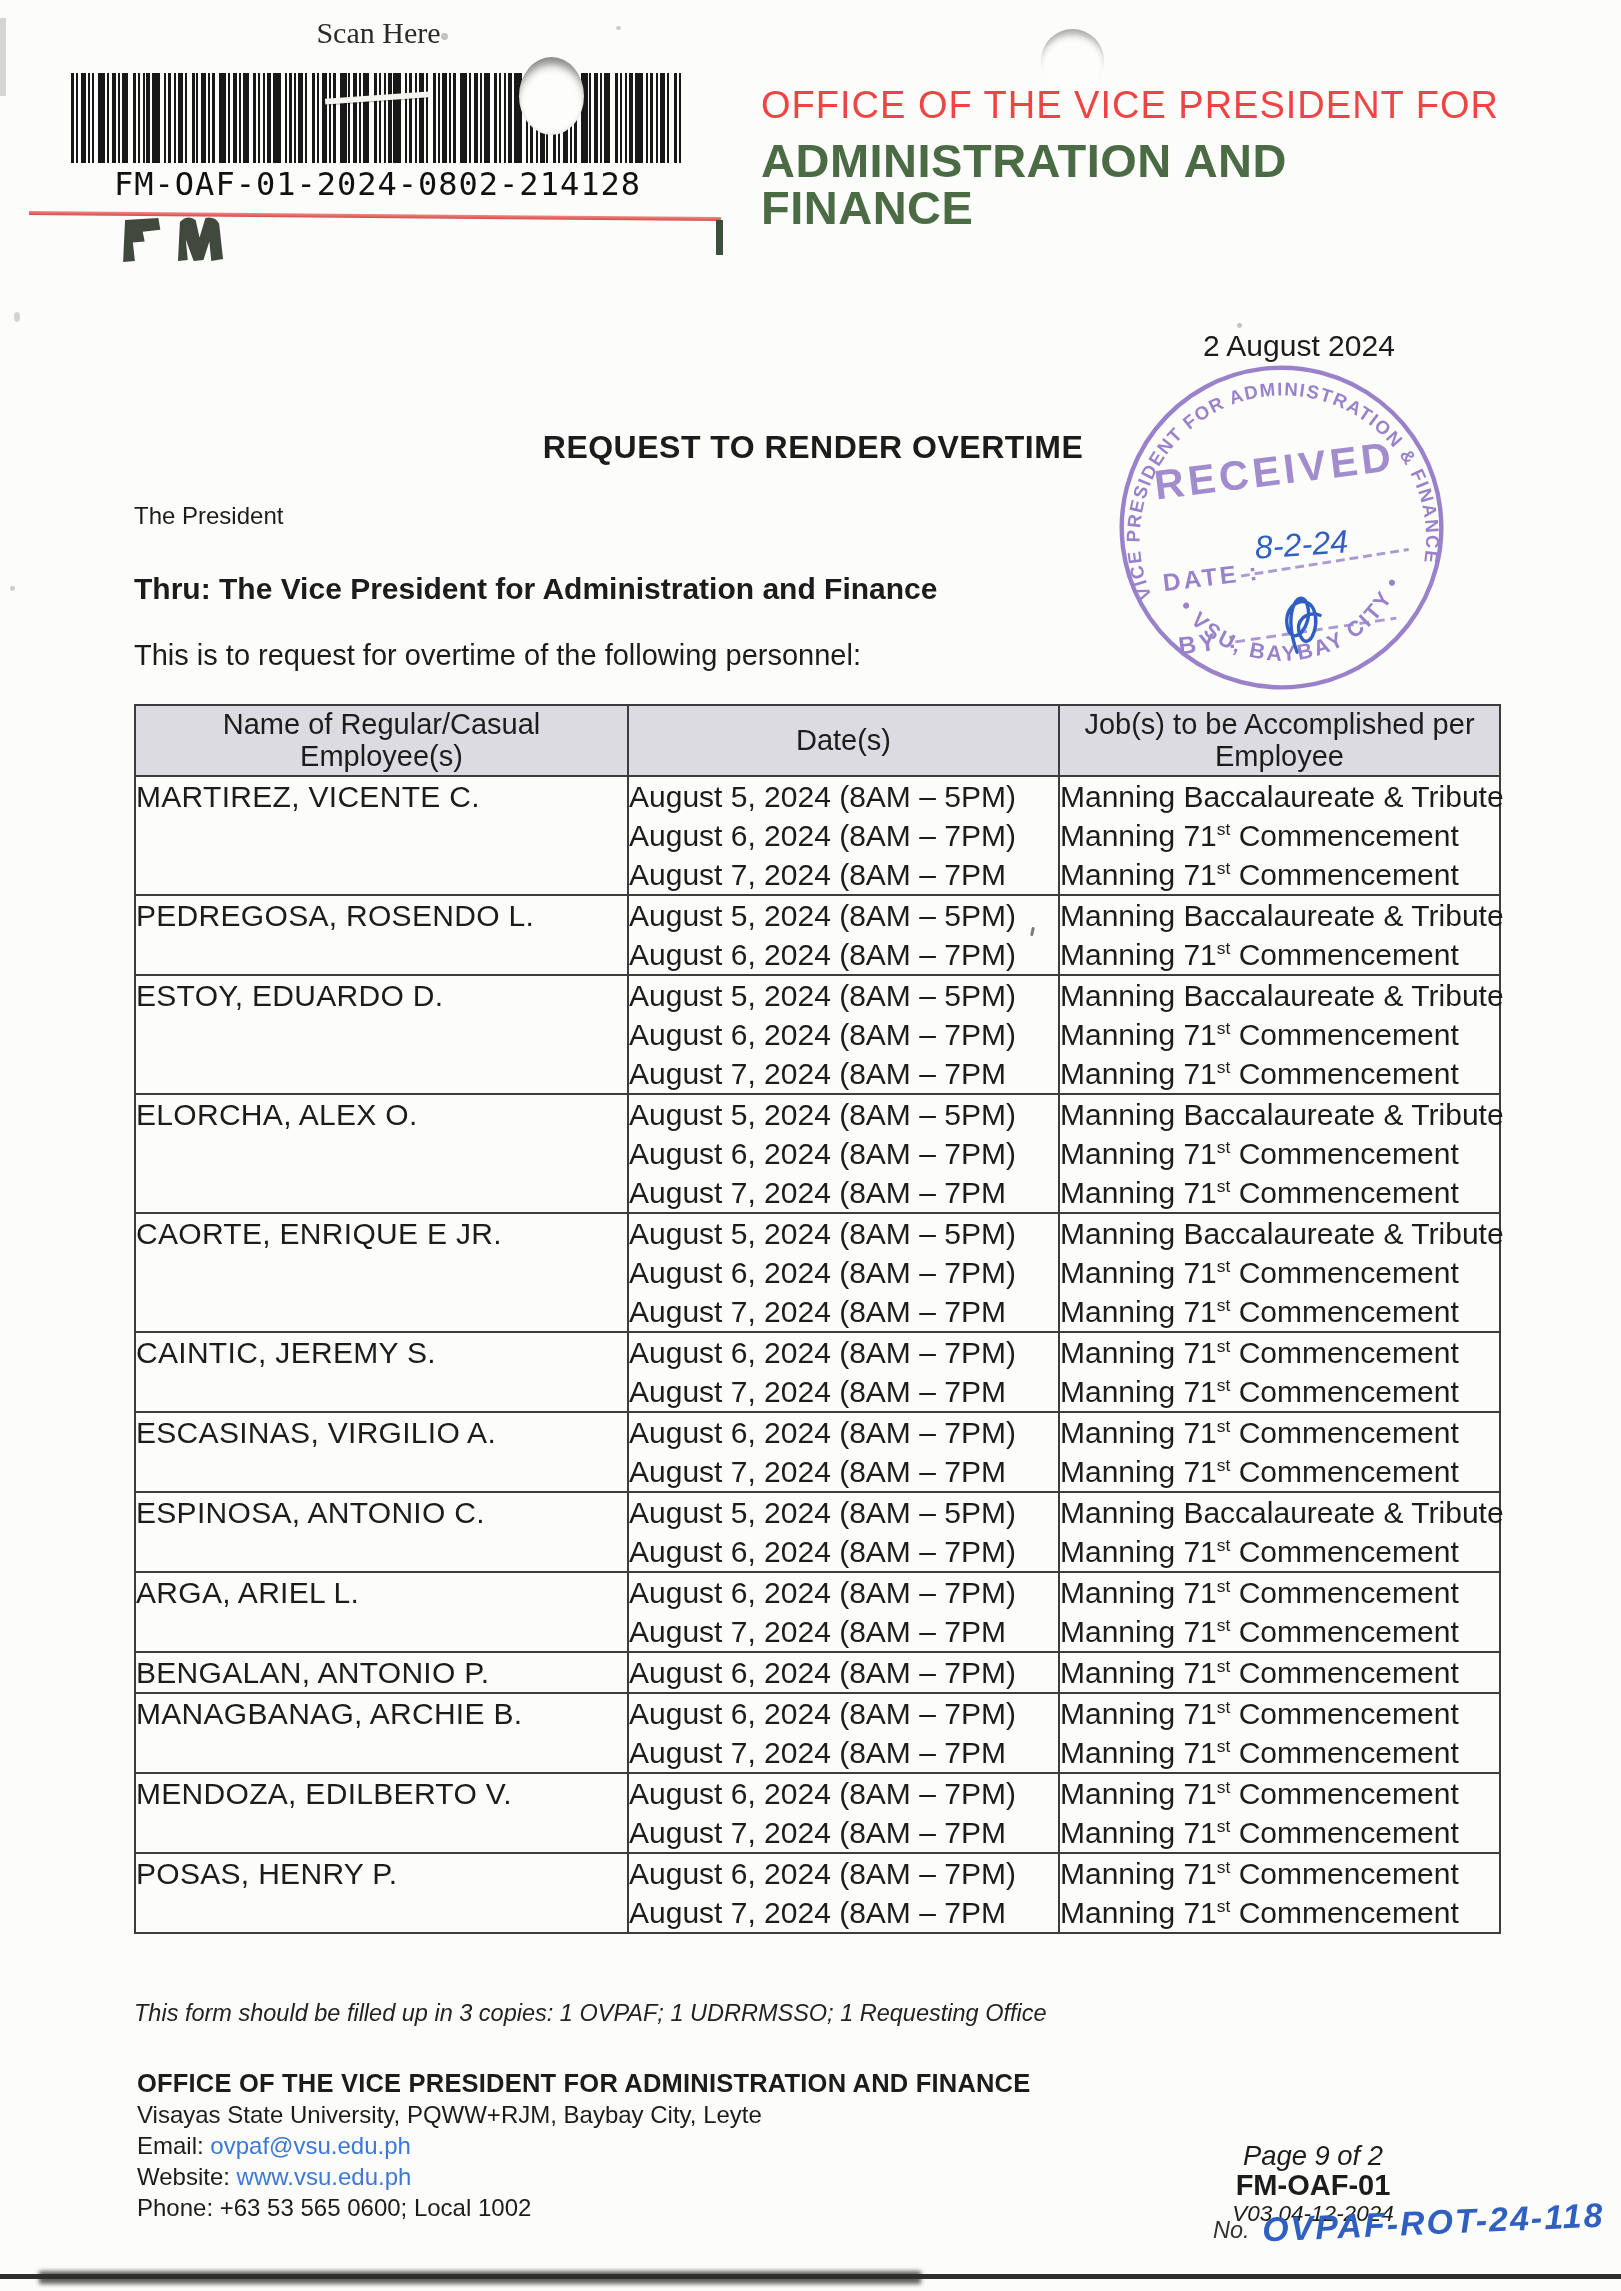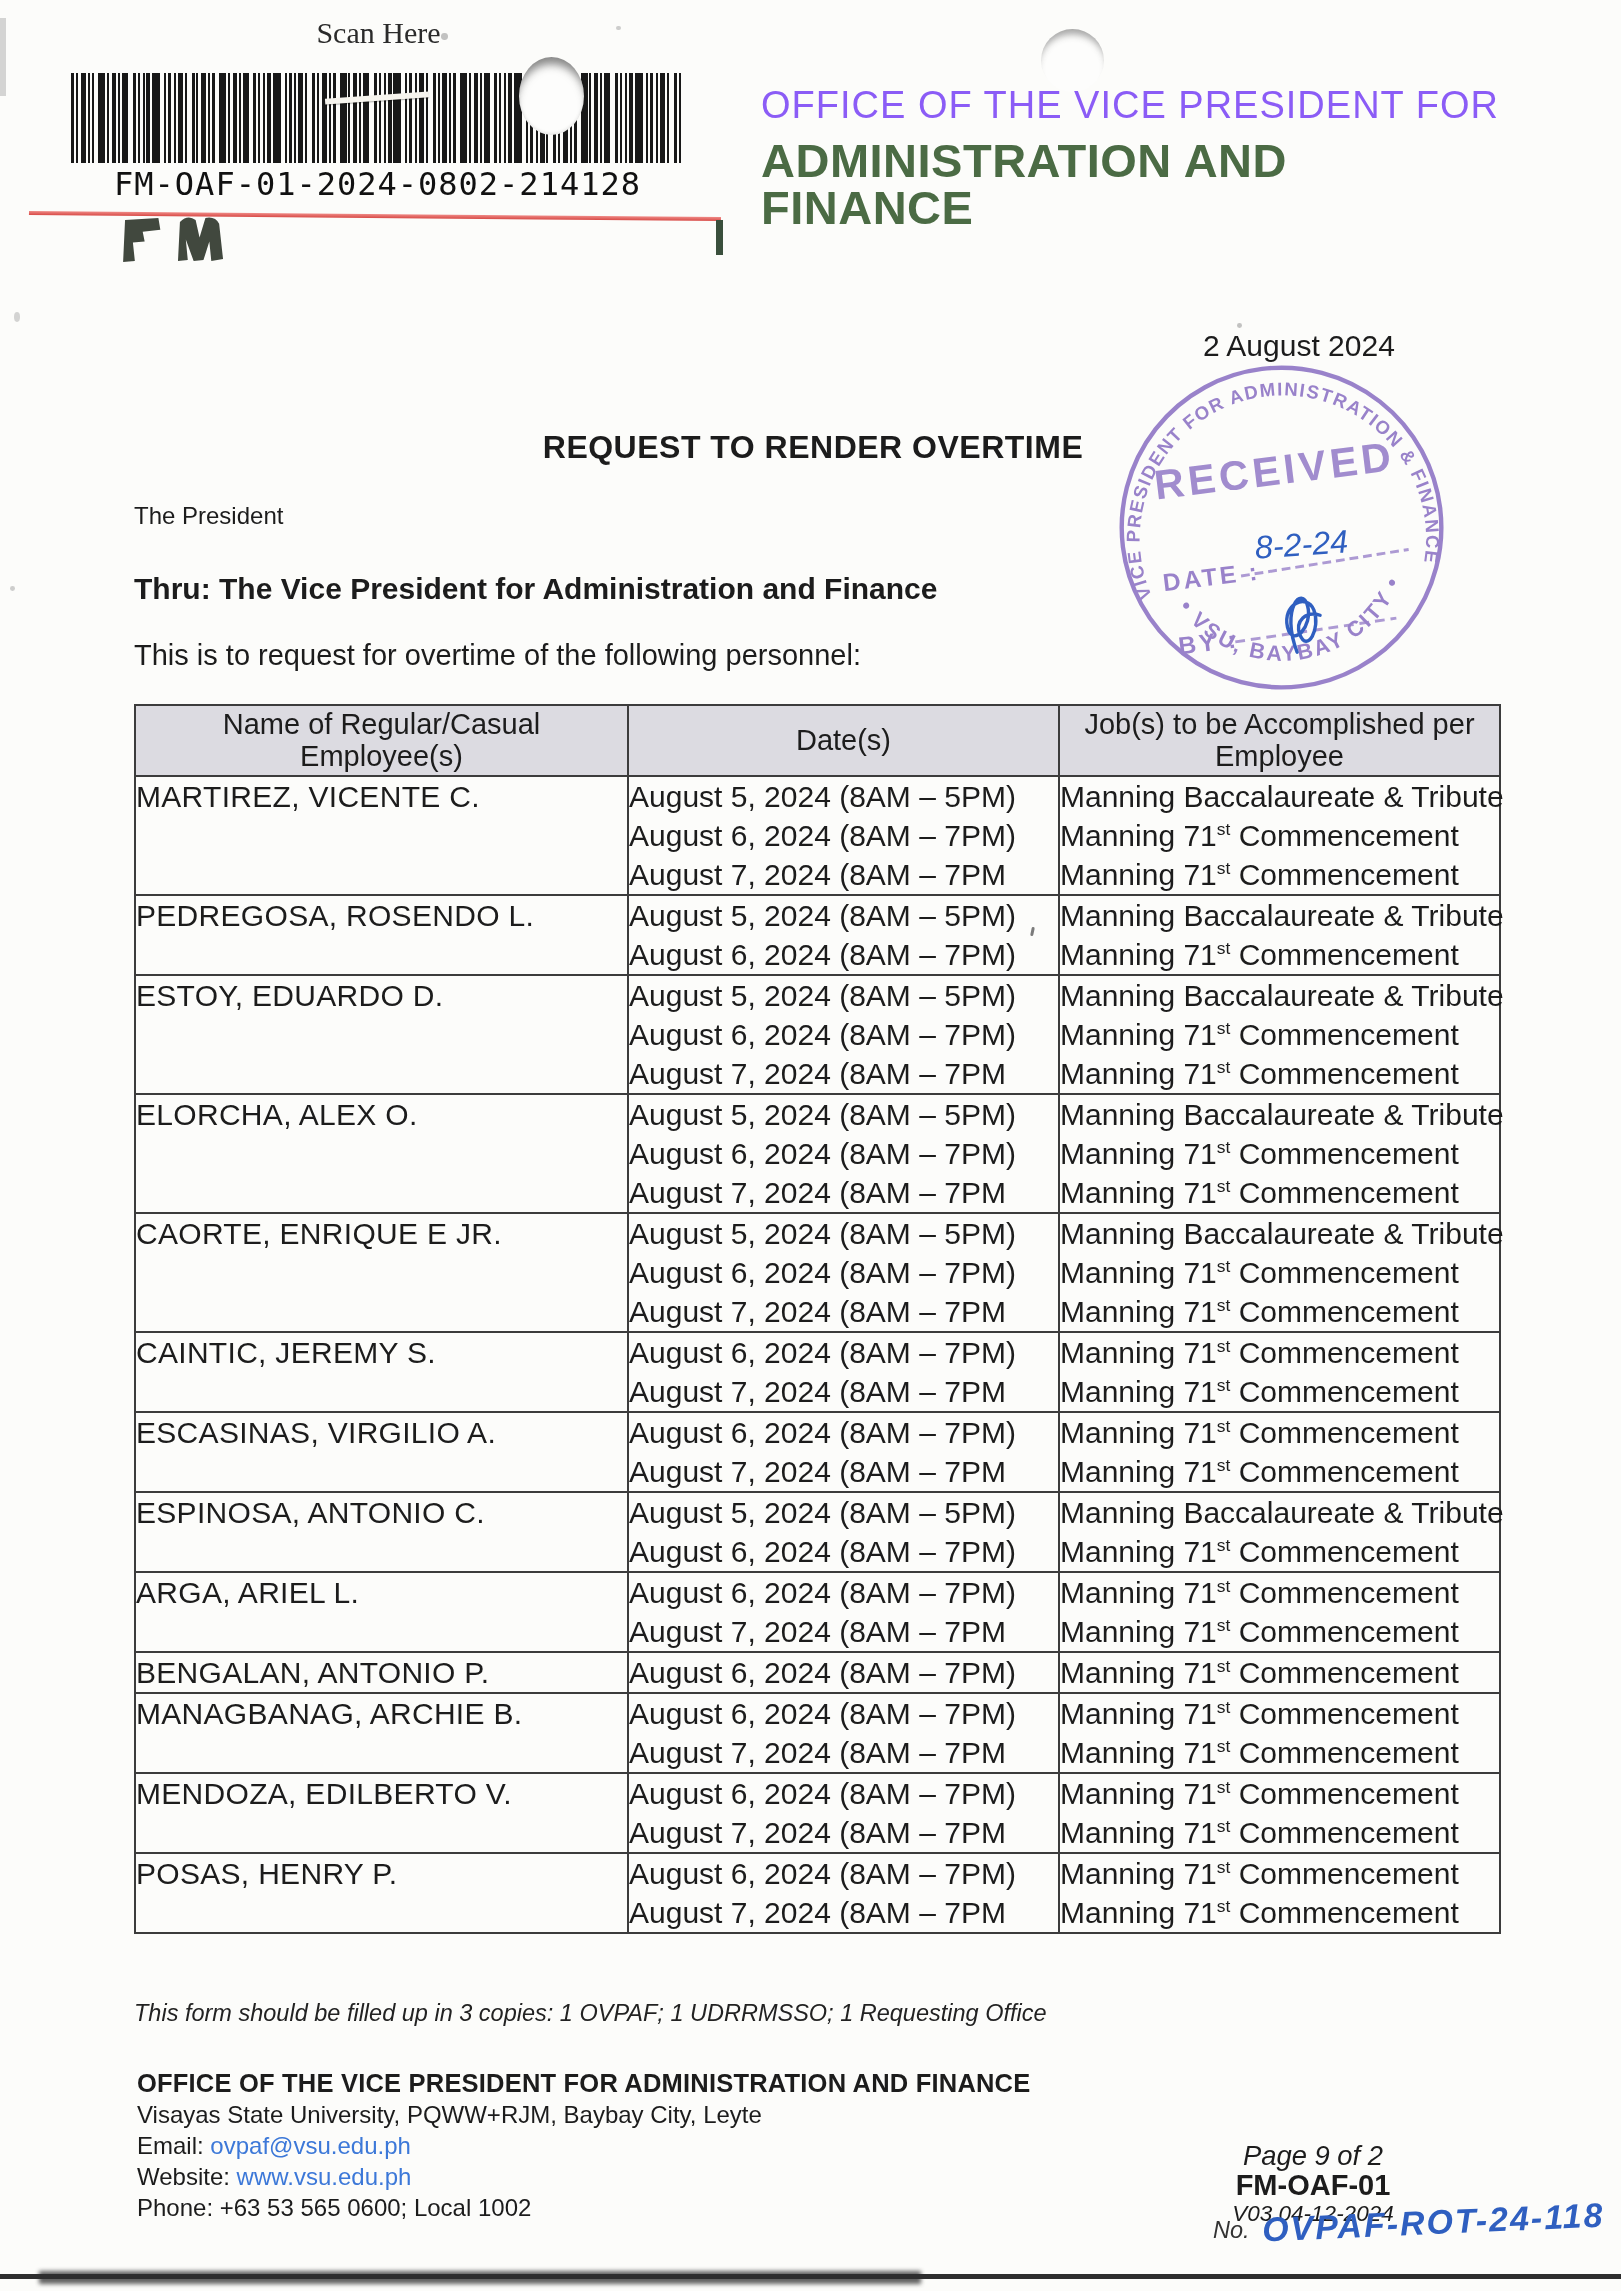--- a/index.html
+++ b/index.html
@@ -16,21 +16,21 @@
     font-family:"DejaVu Sans Mono", monospace;font-size:32px;letter-spacing:1px;color:#111;}
   .scratch{position:absolute;left:325px;top:95px;width:104px;height:5.9px;background:#f6f4ee;
     transform:rotate(-4deg);box-shadow:0 1px 1px rgba(0,0,0,.3);}
   .hole{position:absolute;background:#fdfdfc;border-radius:50%;}
   .hole1{left:519px;top:57px;width:65px;height:78px;
     box-shadow:inset 0 10.8px 8.8px -3.9px rgba(40,40,40,.55), inset 0 -2px 2.9px rgba(0,0,0,.08);}
   .hole2{left:1041px;top:29px;width:63px;height:63px;
     box-shadow:inset 0 8.8px 7.8px -3.9px rgba(60,60,60,.45);}
   
   .lh{position:absolute;left:761px;}
-  .lh1{top:84px;font-size:38px;letter-spacing:1px;color:#8b5cf6;}
+  .lh1{top:84px;font-size:38px;letter-spacing:1px;color:#ef4444;}
   .lh2{top:133px;font-size:47px;font-weight:bold;letter-spacing:0.5px;color:#4b6b44;}
   .lh3{top:180px;font-size:47px;font-weight:bold;letter-spacing:0.5px;color:#4b6b44;}
   .rule-red{position:absolute;left:29px;top:211px;width:692px;height:3.9px;
     background:linear-gradient(#ef8a86,#d84b47);transform:rotate(0.5deg);transform-origin:left top;}
   .rule-tick{position:absolute;left:716px;top:220px;width:6.9px;height:35px;background:#3a4f3c;}
   .logo-frag{position:absolute;left:123px;top:216px;}
   
   .dateline{position:absolute;left:1203px;top:329px;font-size:30px;}
   .doc-title{position:absolute;left:127px;top:429px;width:1372px;text-align:center;
     font-size:32px;font-weight:bold;letter-spacing:0.5px;}

